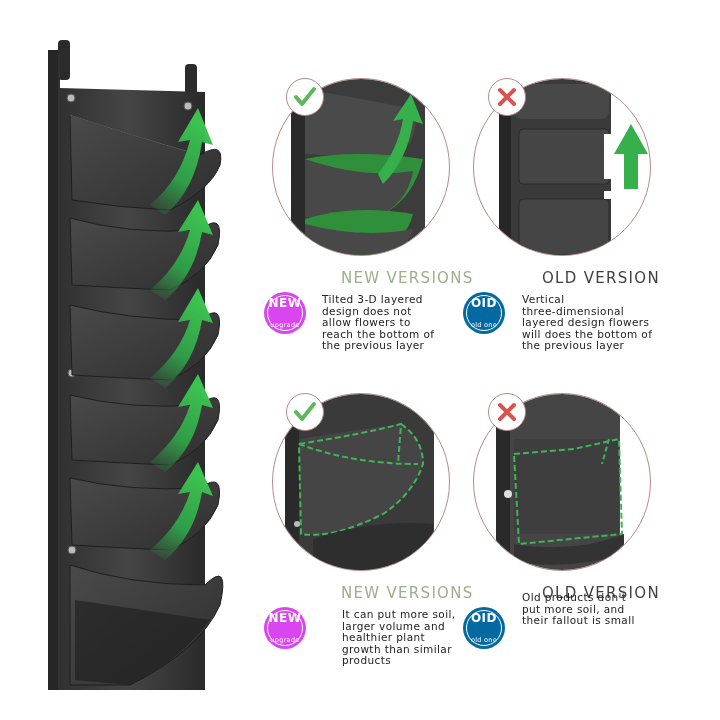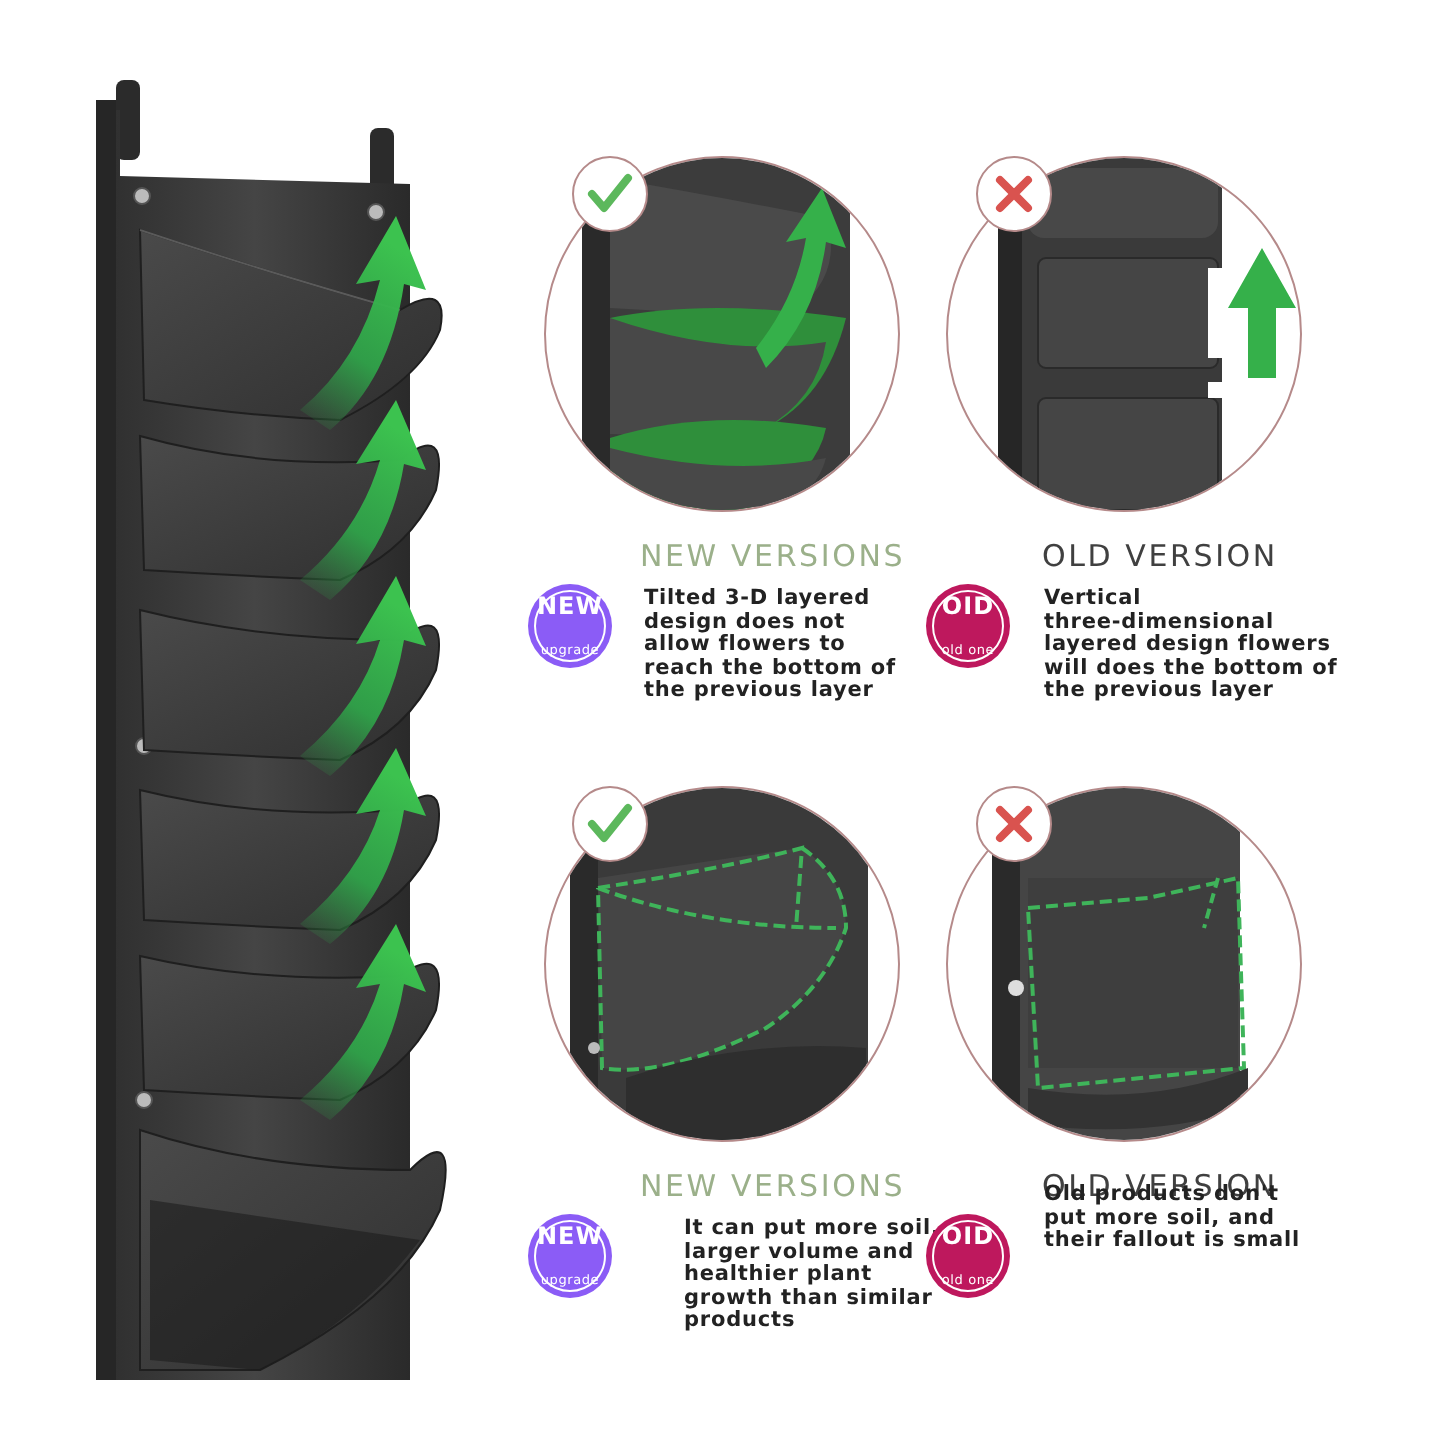--- a/index.html
+++ b/index.html
@@ -4,30 +4,30 @@
 <style>
   html,body{margin:0;padding:0;background:#ffffff;}
   body{width:720px;height:720px;position:relative;overflow:hidden;font-family:"DejaVu Sans","Liberation Sans",sans-serif;}
   .abs{position:absolute;}
   
   #planter{left:30px;top:30px;width:220px;height:670px;}
   
   .circ{position:absolute;width:176px;height:176px;border-radius:50%;border:1.5px solid #b58a8a;overflow:hidden;background:#fff;}
   .circ svg{display:block;}
   .mark{position:absolute;width:36px;height:36px;border-radius:50%;background:#fff;border:1.5px solid #b58a8a;display:flex;align-items:center;justify-content:center;z-index:3;}
-  .heading{position:absolute;font-family:"DejaVu Sans",sans-serif;font-size:15px;letter-spacing:1.3px;white-space:nowrap;}
+  .heading{position:absolute;font-family:"DejaVu Sans",sans-serif;font-size:15px;letter-spacing:1.3px;white-space:nowrap;margin-left:21px;}
   .heading.new{color:#9bb08a;}
   .heading.old{color:#404040;}
   .badge{position:absolute;width:42px;height:42px;border-radius:50%;display:flex;flex-direction:column;align-items:center;justify-content:center;}
   .badge .ring{position:absolute;inset:3px;border-radius:50%;border:1.5px solid #fff;}
   .badge .b1{color:#fff;font-weight:bold;font-size:12px;line-height:12px;letter-spacing:0.5px;}
   .badge .b2{color:#fff;font-size:6.5px;line-height:8px;letter-spacing:0.3px;margin-top:12px;}
-  .badge.green{background:#8b5cf6;}
-  .badge.gray{background:#be185d;}
-  .desc{position:absolute;font-family:"DejaVu Sans",sans-serif;font-size:10.5px;line-height:11.6px;color:#222;letter-spacing:0.4px;white-space:pre-line;font-weight:bold;}
+  .badge.green{background:#d946ef;}
+  .badge.gray{background:#0369a1;}
+  .desc{position:absolute;font-family:"DejaVu Sans",sans-serif;font-size:10.5px;line-height:11.6px;color:#222;letter-spacing:0.4px;white-space:pre-line;}
 </style>
 </head>
 <body>
 
 <div id="planter" class="abs">
   <svg width="220" height="670" viewBox="0 0 220 670" xmlns="http://www.w3.org/2000/svg">
     <defs>
       <linearGradient id="felt" x1="0" x2="1" y1="0" y2="0">
         <stop offset="0" stop-color="#2e2e2e"></stop>
         <stop offset="0.5" stop-color="#454545"></stop>

